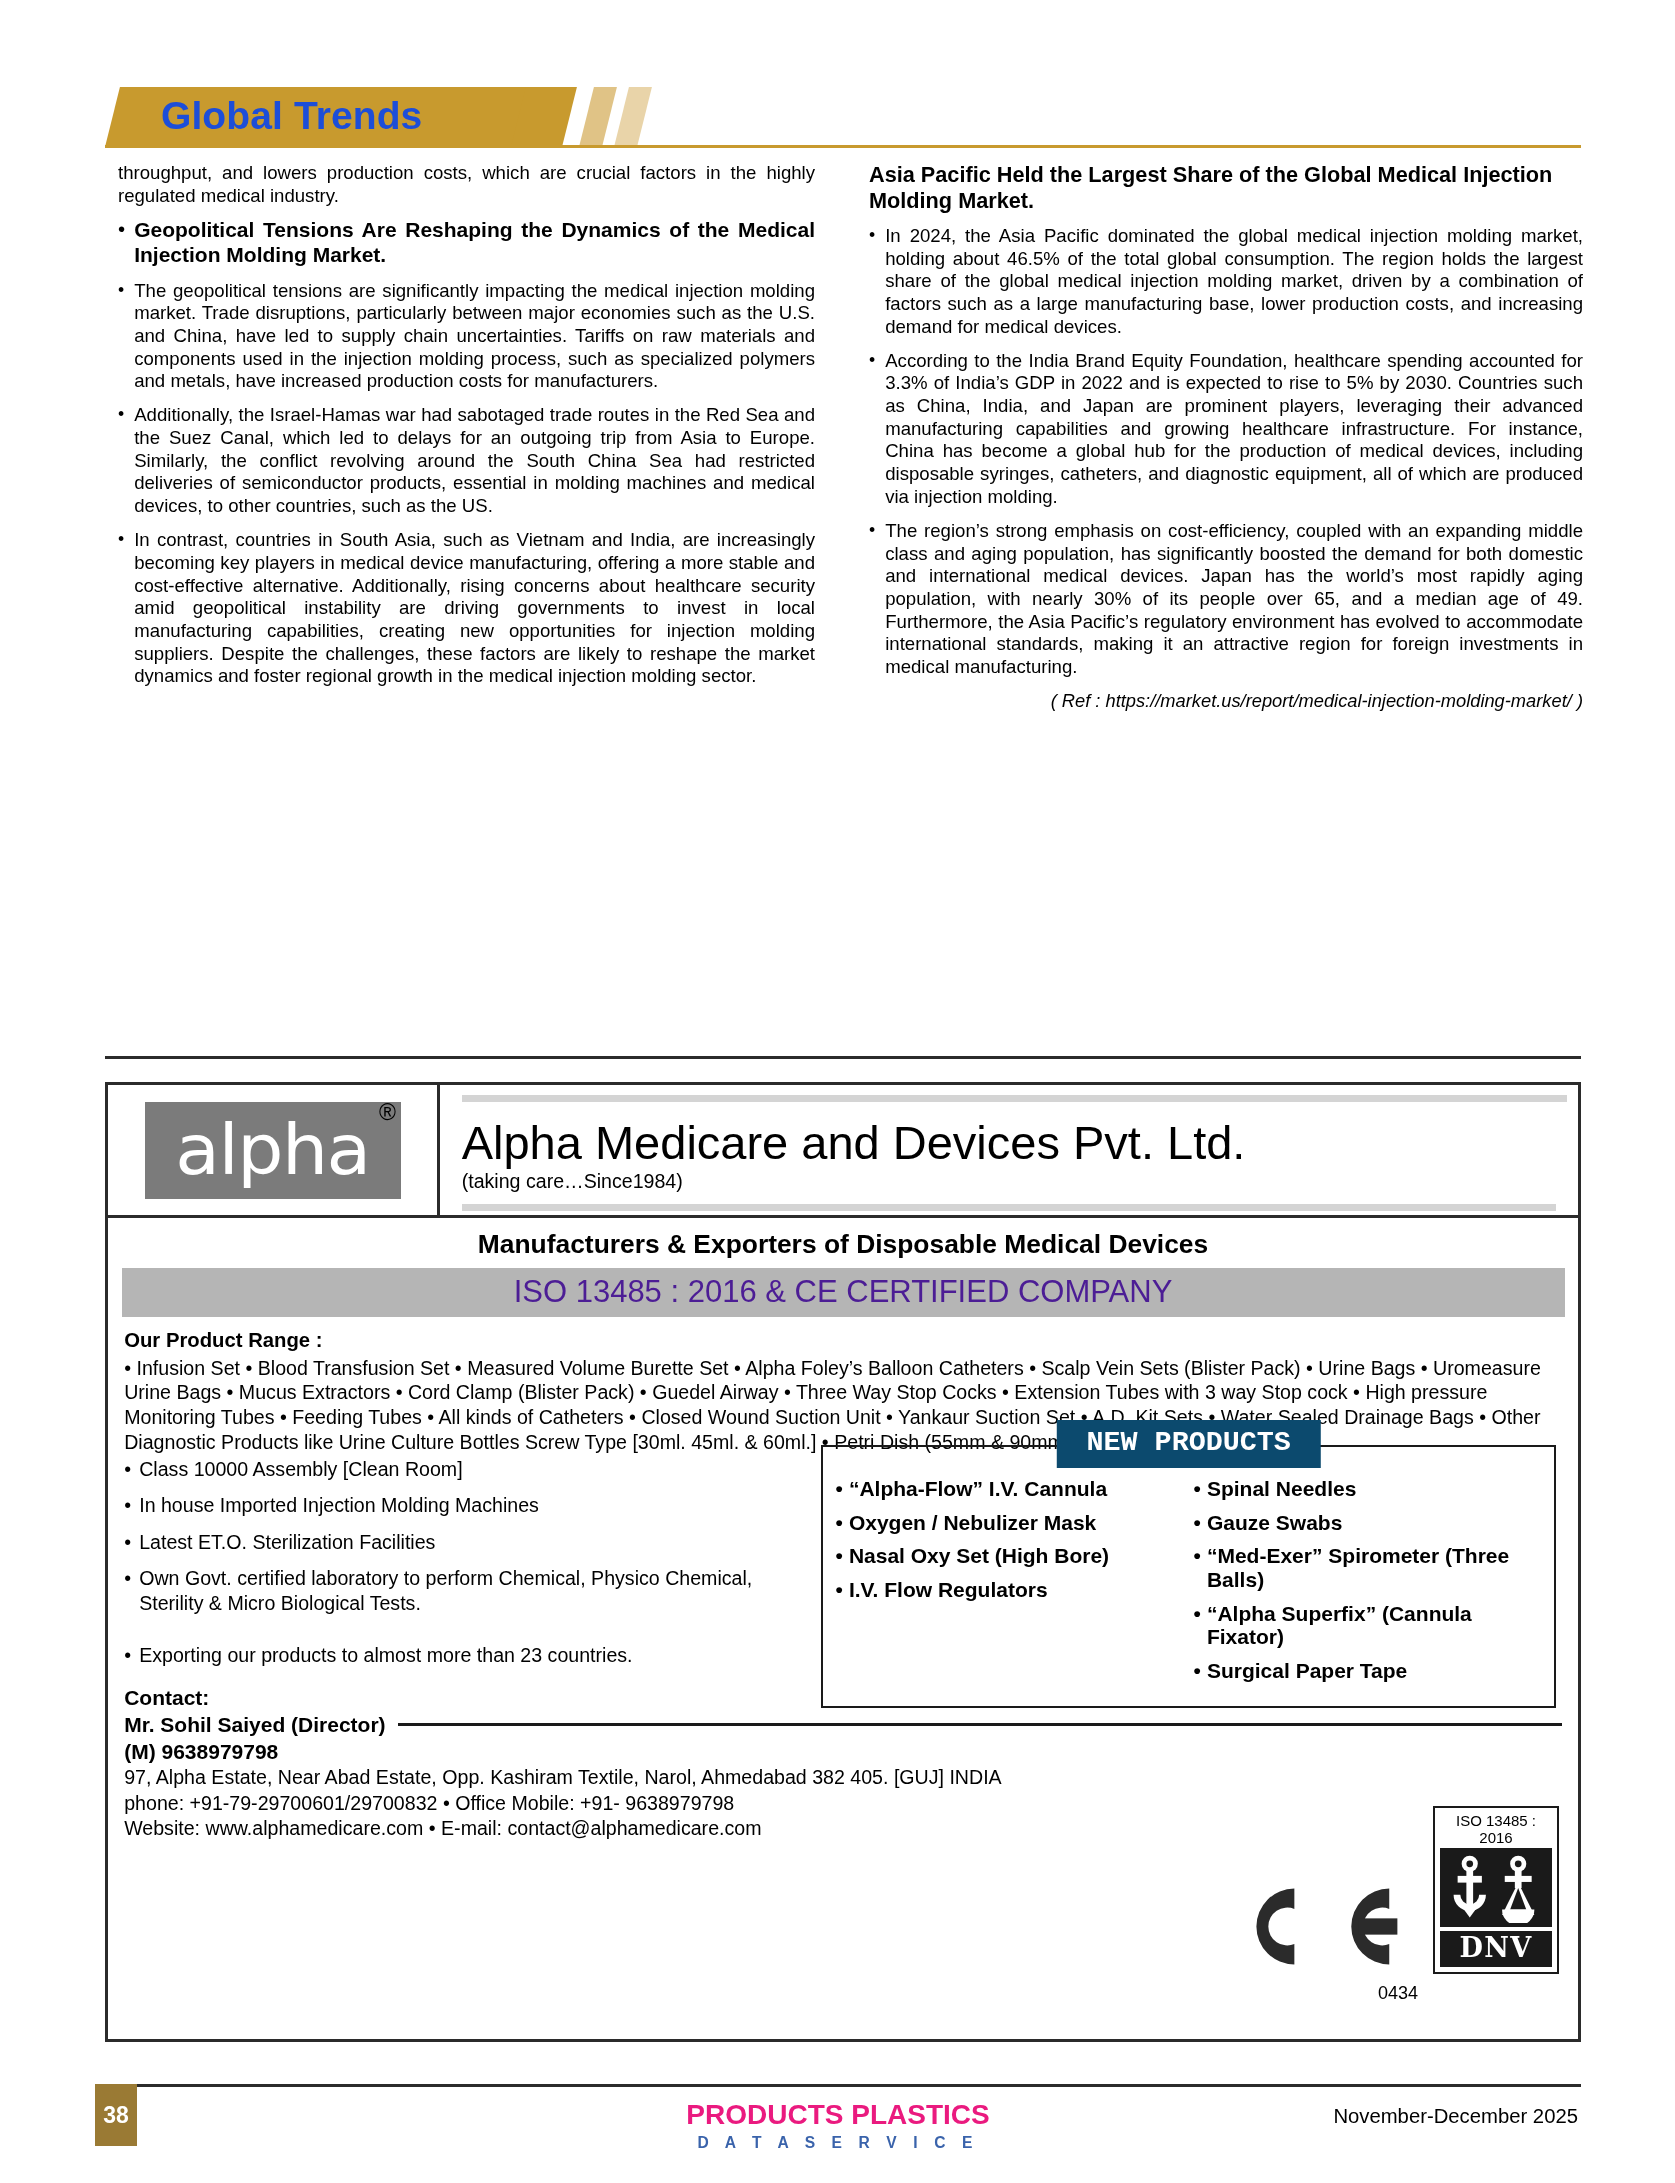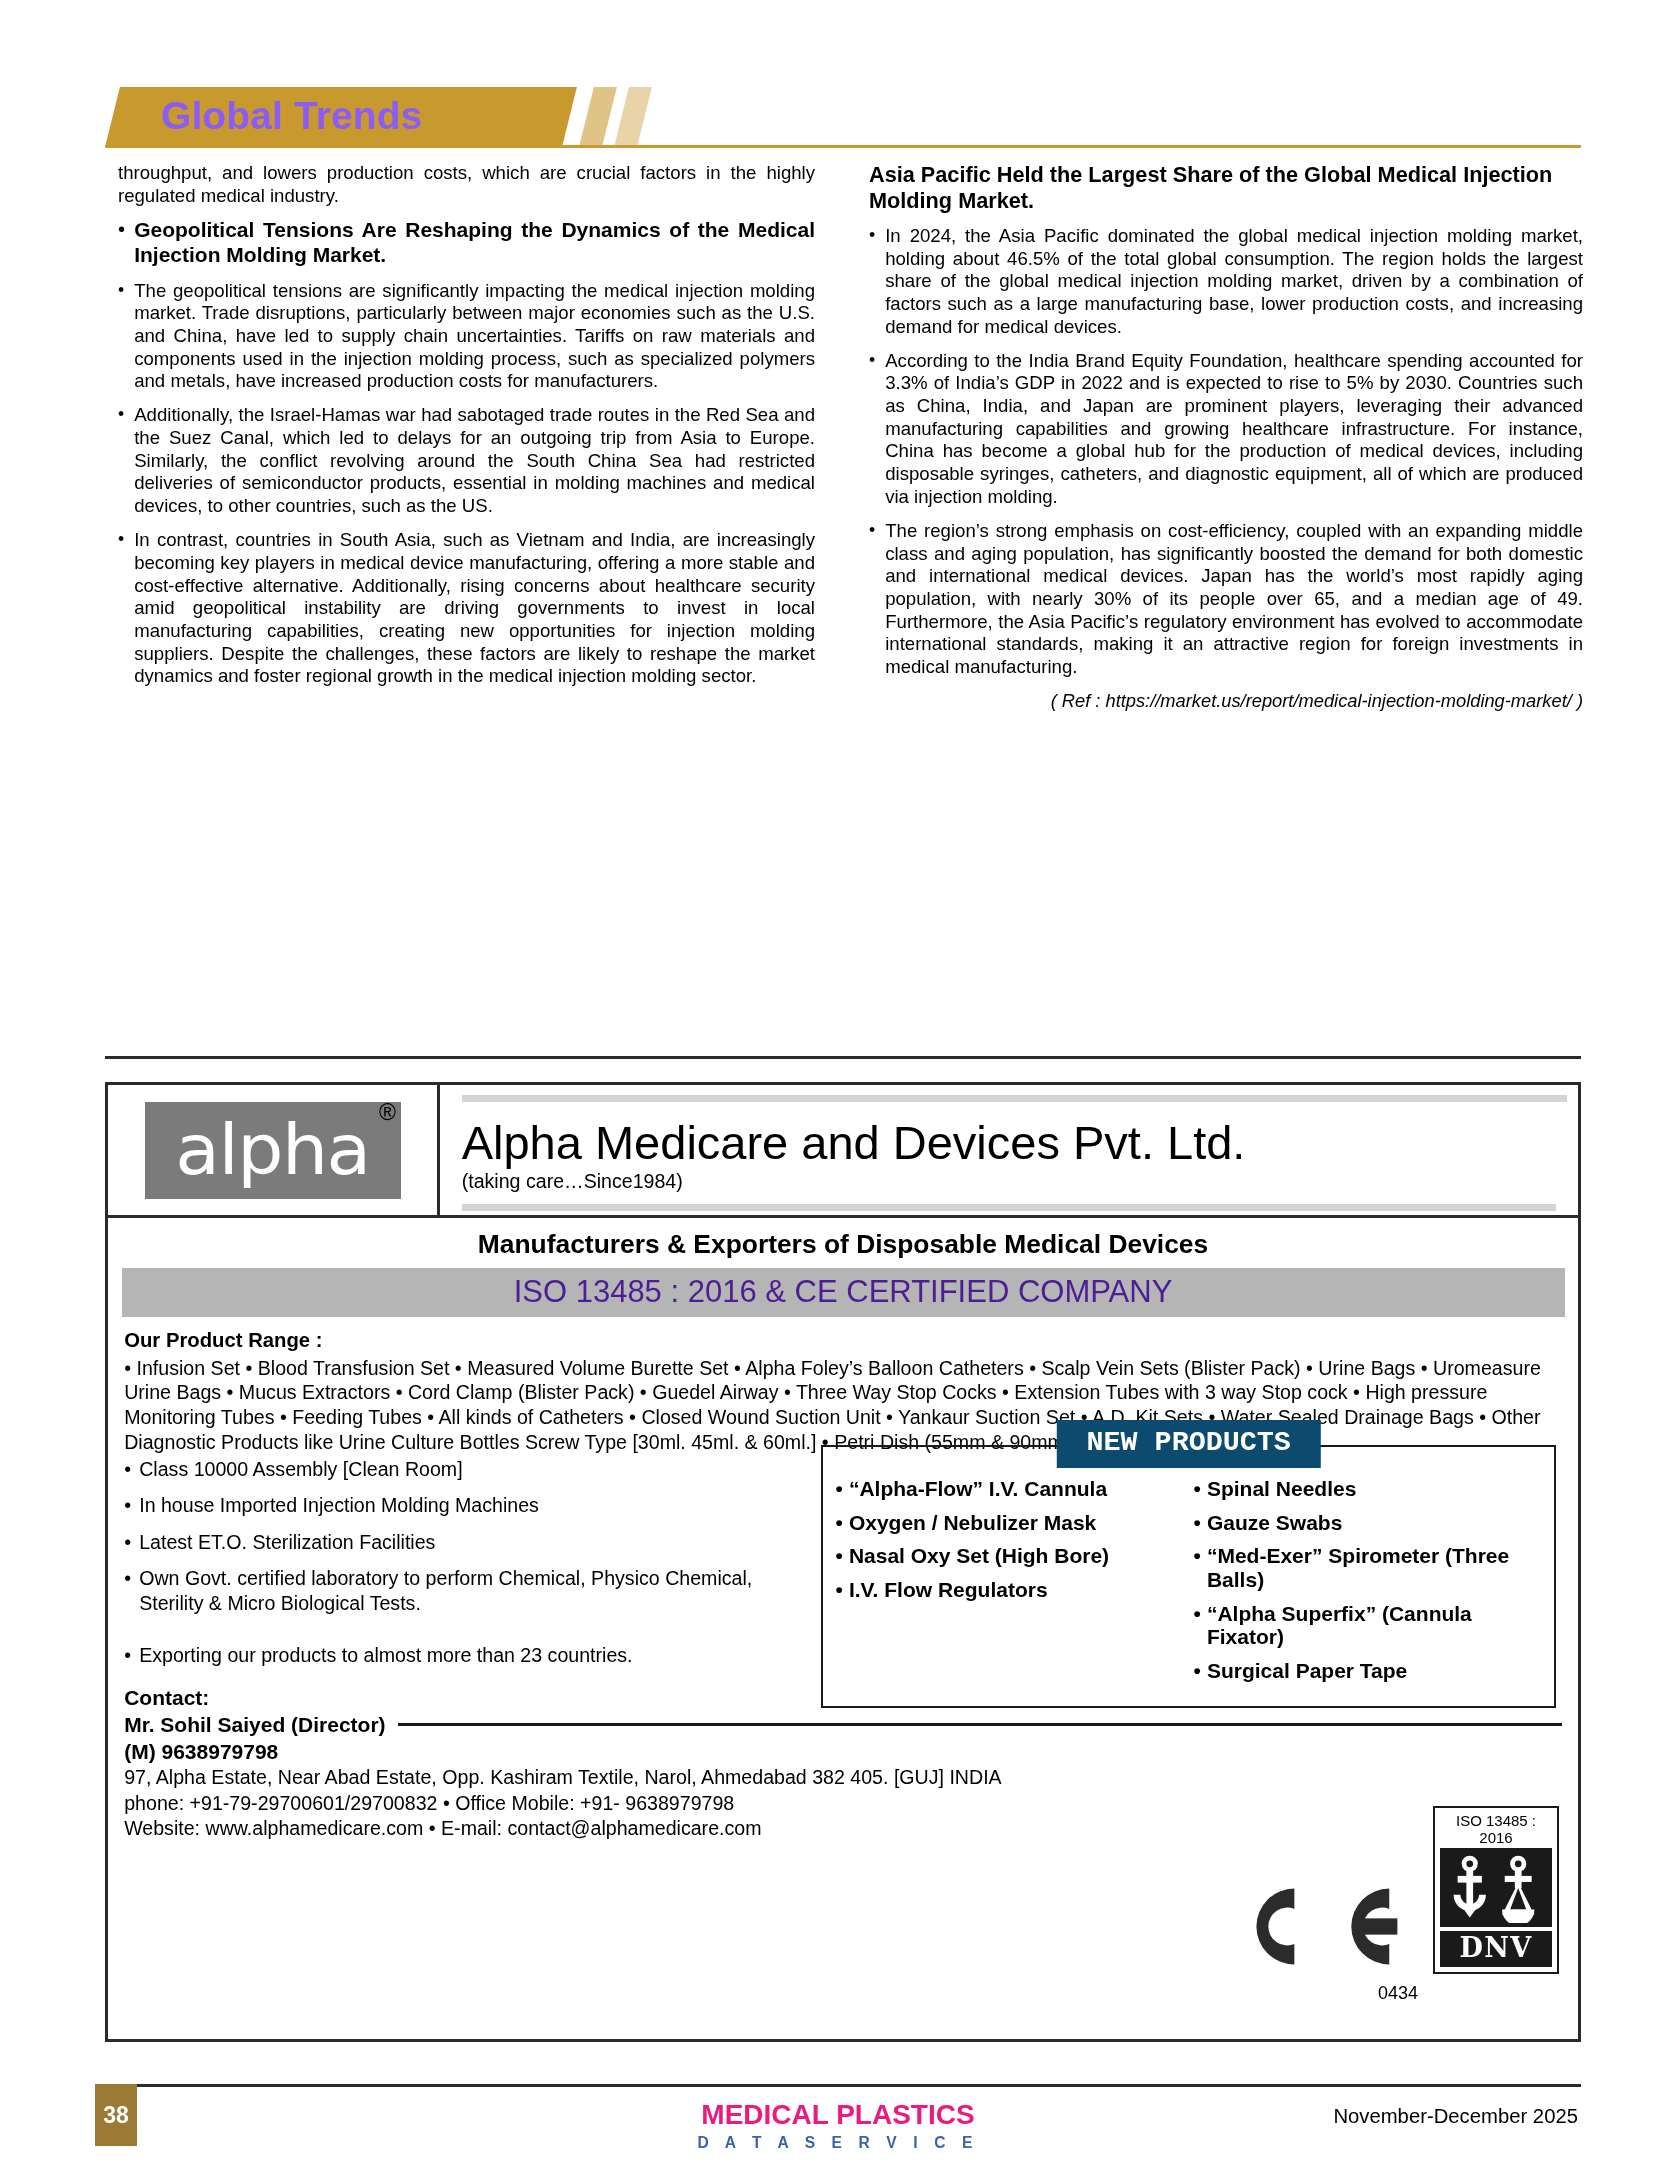--- a/index.html
+++ b/index.html
@@ -11,21 +11,21 @@
   .hdr-bar{position:absolute;left:0;top:0;width:420px;height:60px;background:#c89a2e;
            transform:skewX(-14deg);transform-origin:bottom left;}
   .hdr-bar2{position:absolute;left:406px;top:0;width:51px;height:60px;background:#c89a2e;
            transform:skewX(-14deg);transform-origin:bottom left;}
   .hdr-slash1{position:absolute;left:474px;top:0;width:23px;height:60px;background:#e0c386;
            transform:skewX(-14deg);transform-origin:bottom left;}
   .hdr-slash2{position:absolute;left:509px;top:0;width:23px;height:60px;background:#e9d4a9;
            transform:skewX(-14deg);transform-origin:bottom left;}
   .hdr-title{position:absolute;left:56px;top:50%;transform:translateY(-52%);
            font-family:"Liberation Sans Narrow","Liberation Sans",sans-serif;
-           font-weight:bold;font-size:39px;color:#8b5cf6;letter-spacing:0.1px;
+           font-weight:bold;font-size:39px;color:#1d4ed8;letter-spacing:0.1px;
            font-stretch:condensed;white-space:nowrap;}
   .hdr-rule{position:absolute;left:105px;top:145px;width:1476px;height:2.7px;background:#c89a2e;}
 
   
   .col{position:absolute;top:162px;font-size:18.6px;line-height:1.22;
        font-family:"Liberation Sans Narrow","Liberation Sans",sans-serif;
        font-stretch:condensed;}
   .col-l{left:118px;width:697px;}
   .col-r{left:869px;width:714px;}
 
@@ -321,19 +321,19 @@
         </div>
         <div class="dnv-name">DNV</div>
       </div>
     </div>
 
   </div>
 
   <div class="foot-rule"></div>
   <div class="pagenum">38</div>
   <div class="foot-logo">
-    <div class="fl1">MEDICAL PLASTICS</div>
+    <div class="fl1">PRODUCTS PLASTICS</div>
     <div class="fl2">D A T A   S E R V I C E</div>
   </div>
   <div class="foot-date">November-December 2025</div>
 
 </div>
 
 
 </body></html>

